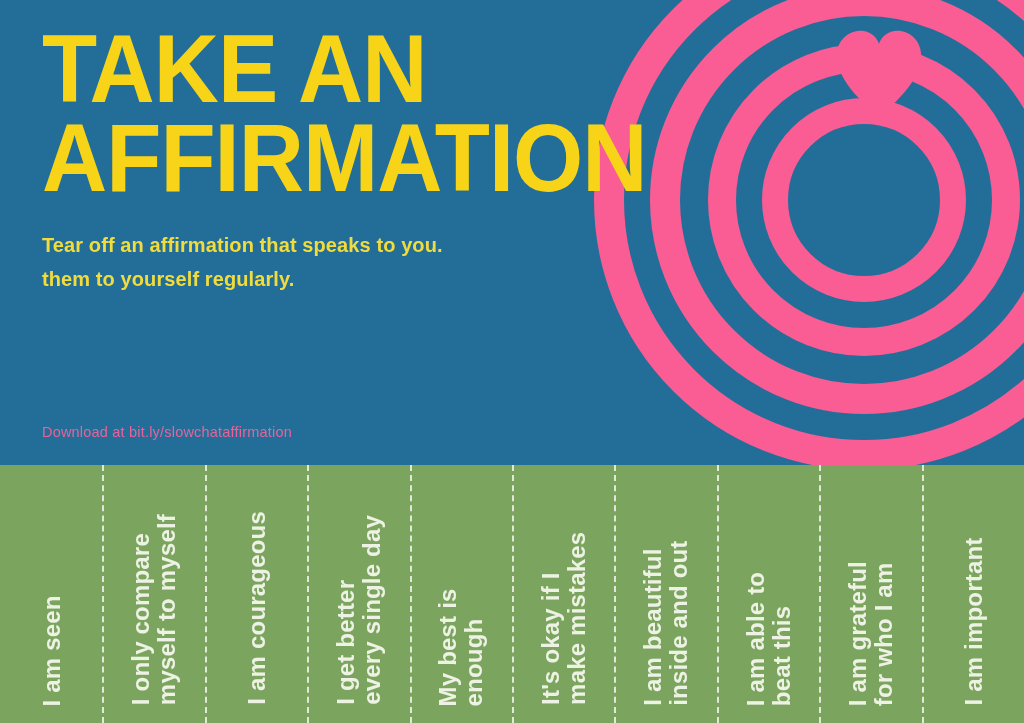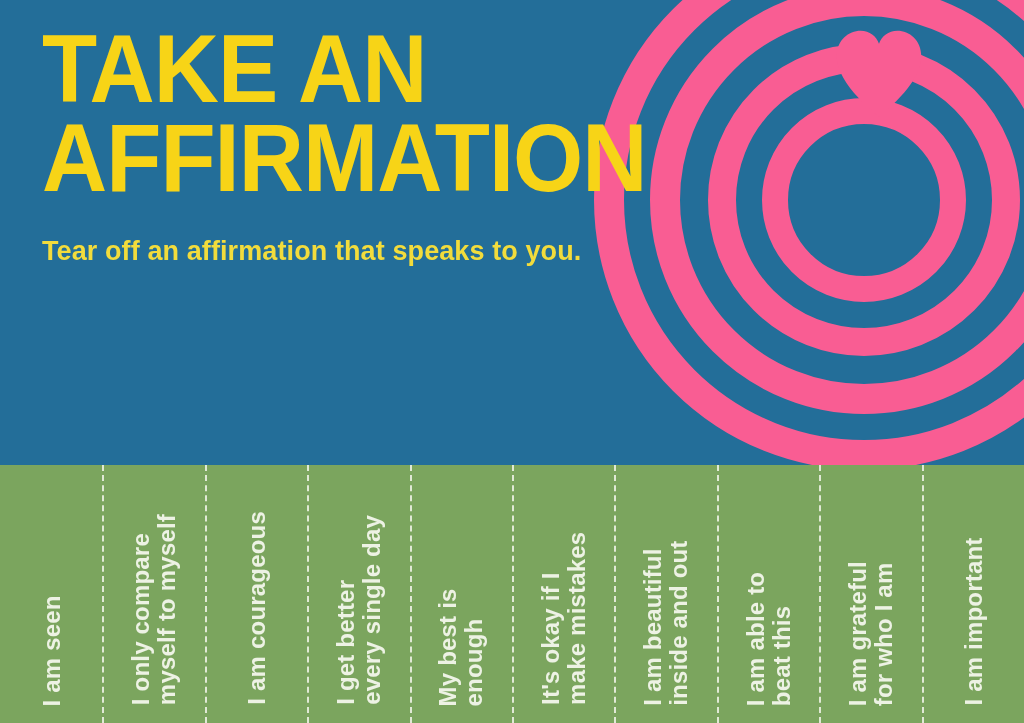--- a/index.html
+++ b/index.html
@@ -79,21 +79,21 @@
 
   
   .subcopy {
     position: absolute;
     left: 42px;
     top: 228px;
     width: 700px;
     color: #F2DC3C;
     font-family: "Liberation Sans", sans-serif;
     font-weight: 700;
-    font-size: 27px;
+    font-size: 20px;
     line-height: 1.72;
     letter-spacing: 0.1px;
   }
   .subcopy-line { display: block; }
 
   
   .download-link {
     position: absolute;
     left: 42px;
     top: 424px;
@@ -168,22 +168,24 @@
       <svg viewBox="0 0 100 100" aria-hidden="true">
         <path d="M50 96 C50 96 4 62 4 31 C4 13 17 3 30 3 C40 3 47 9 50 17 C53 9 60 3 70 3 C83 3 96 13 96 31 C96 62 50 96 50 96 Z" fill="#F95D93"></path>
       </svg>
     </div>
 
     <div class="headline">TAKE AN
 AFFIRMATION</div>
 
     <div class="subcopy">
       <span class="subcopy-line">Tear off an affirmation that speaks to you.</span>
-    </div>
-
+      <span class="subcopy-line">them to yourself regularly.</span>
+    </div>
+
+    <a class="download-link" href="#">Download at bit.ly/slowchataffirmation</a>
   </div>
 
   <div class="strips">
     <div class="strip">
       <div class="strip-text">I am seen</div>
     </div>
     <div class="strip">
       <div class="strip-text">I only compare
 myself to myself</div>
     </div>

